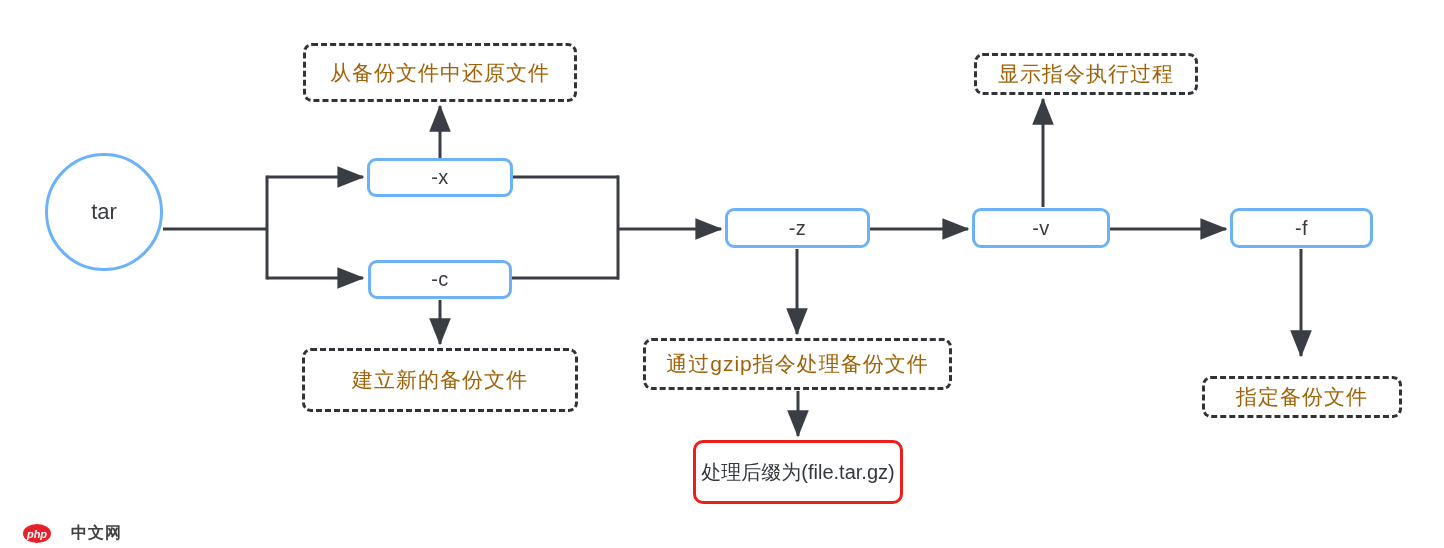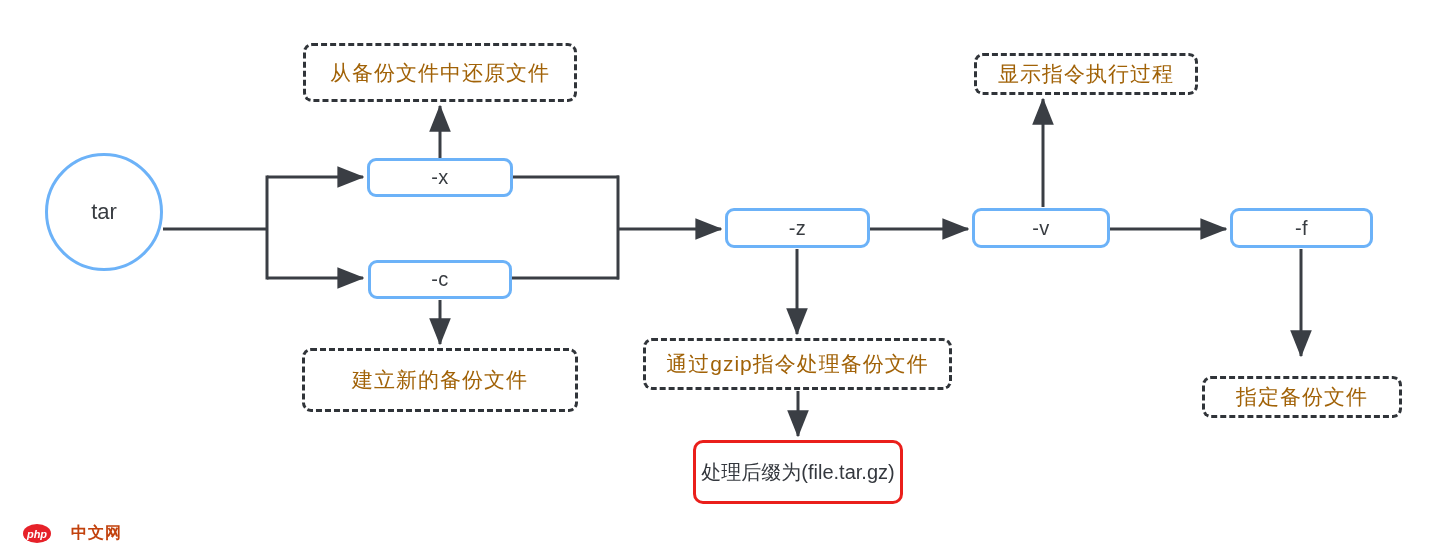--- a/index.html
+++ b/index.html
@@ -29,21 +29,21 @@
   .d-gzip{left:643px;top:338px;width:309px;height:52px;}
   .d-show{left:933px;top:53px;width:224px;height:42px;margin-left:41px;}
   .d-specify{left:1202px;top:376px;width:200px;height:42px;}
   .d-result{left:693px;top:440px;width:210px;height:64px;}
 
   
   .logo{position:absolute;left:5px;top:523px;display:flex;align-items:center;gap:20px;z-index:3;margin-left:18px;}
   .logo-badge{display:flex;align-items:center;justify-content:center;width:28px;height:19px;
               background:#e62129;border-radius:50%;color:#ffffff;font-size:11px;font-weight:bold;
               font-style:italic;}
-  .logo-text{font-size:16px;font-weight:bold;color:#c2410c;letter-spacing:1px;}
+  .logo-text{font-size:16px;font-weight:bold;color:#404040;letter-spacing:1px;}
 </style>
 </head>
 <body>
 
 <div id="stage">
 
   <svg id="wires" viewBox="0 0 1444 548" xmlns="http://www.w3.org/2000/svg">
     <defs>
       <marker id="arr" viewBox="0 0 10 8" refX="9.5" refY="4" markerWidth="9" markerHeight="7.2" orient="auto" markerUnits="strokeWidth">
         <path d="M0,0 L10,4 L0,8 Z" fill="#3a3e44"></path>

